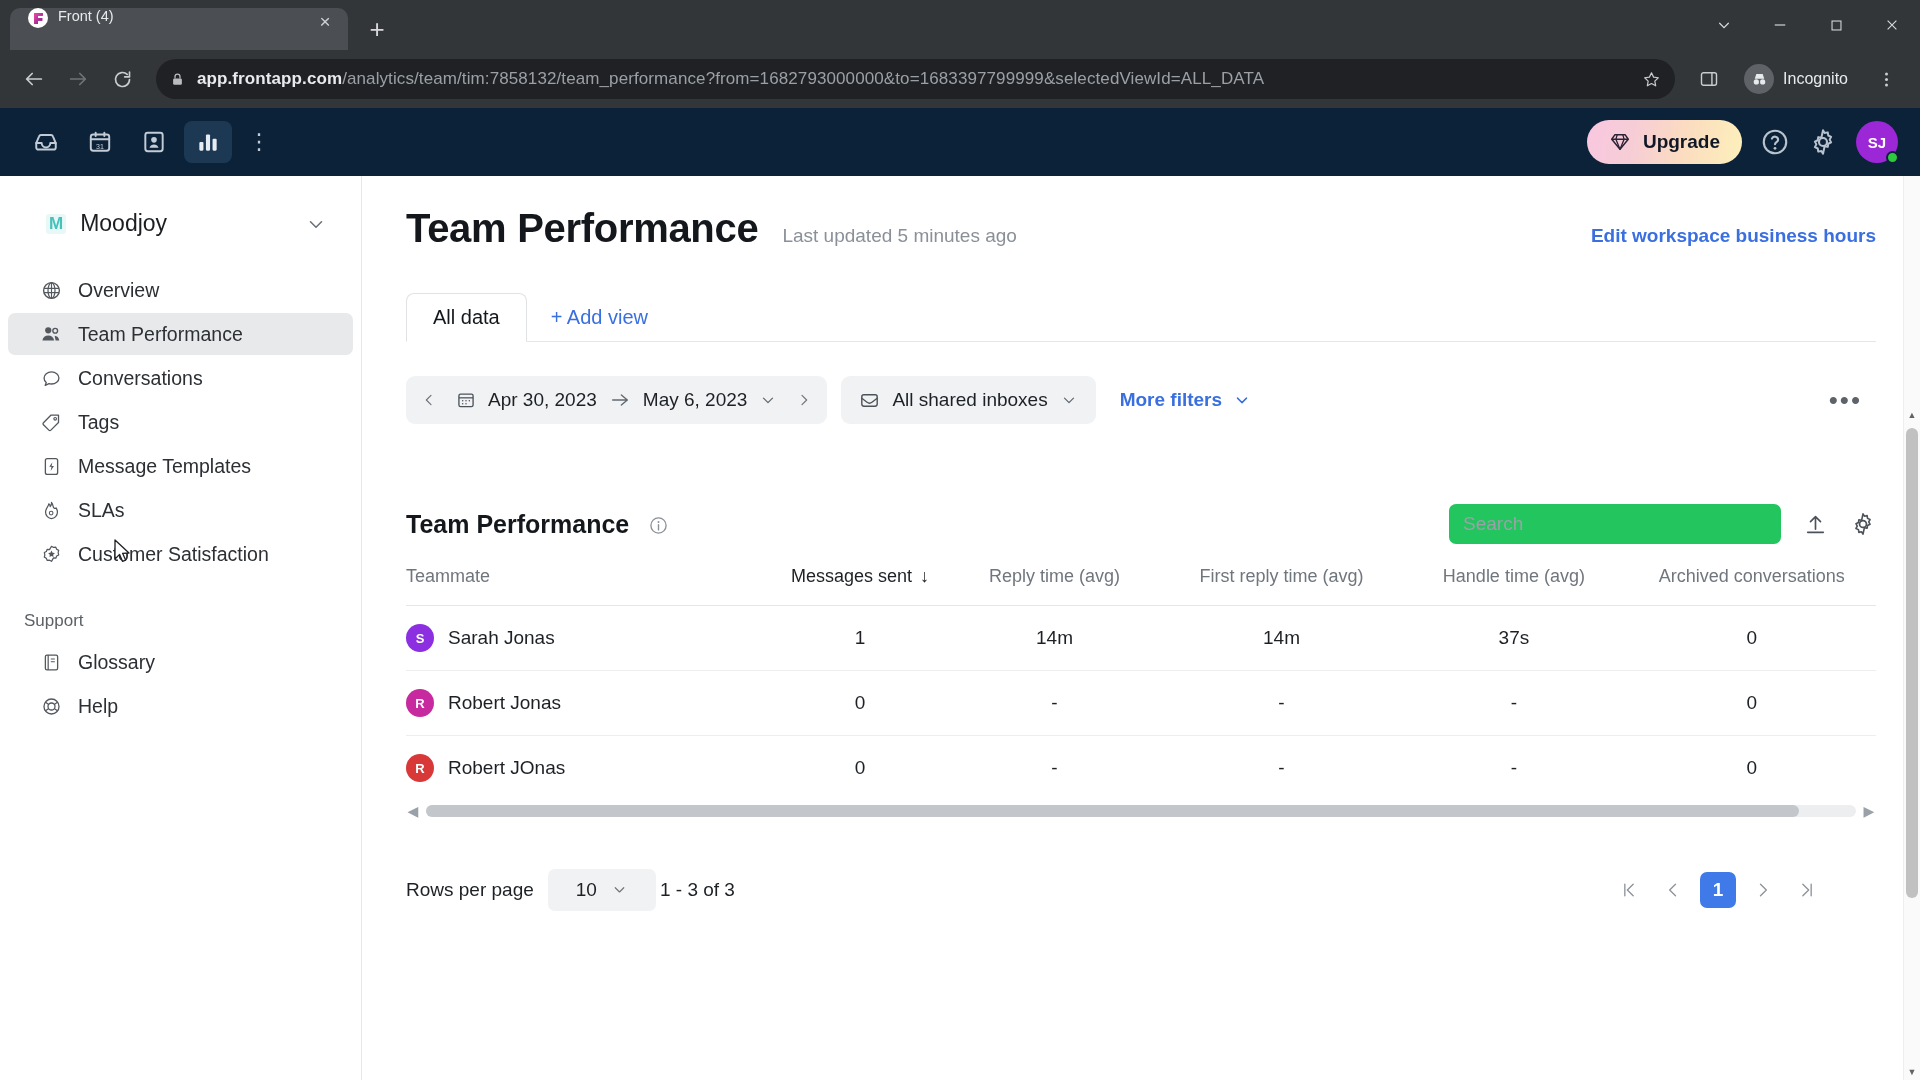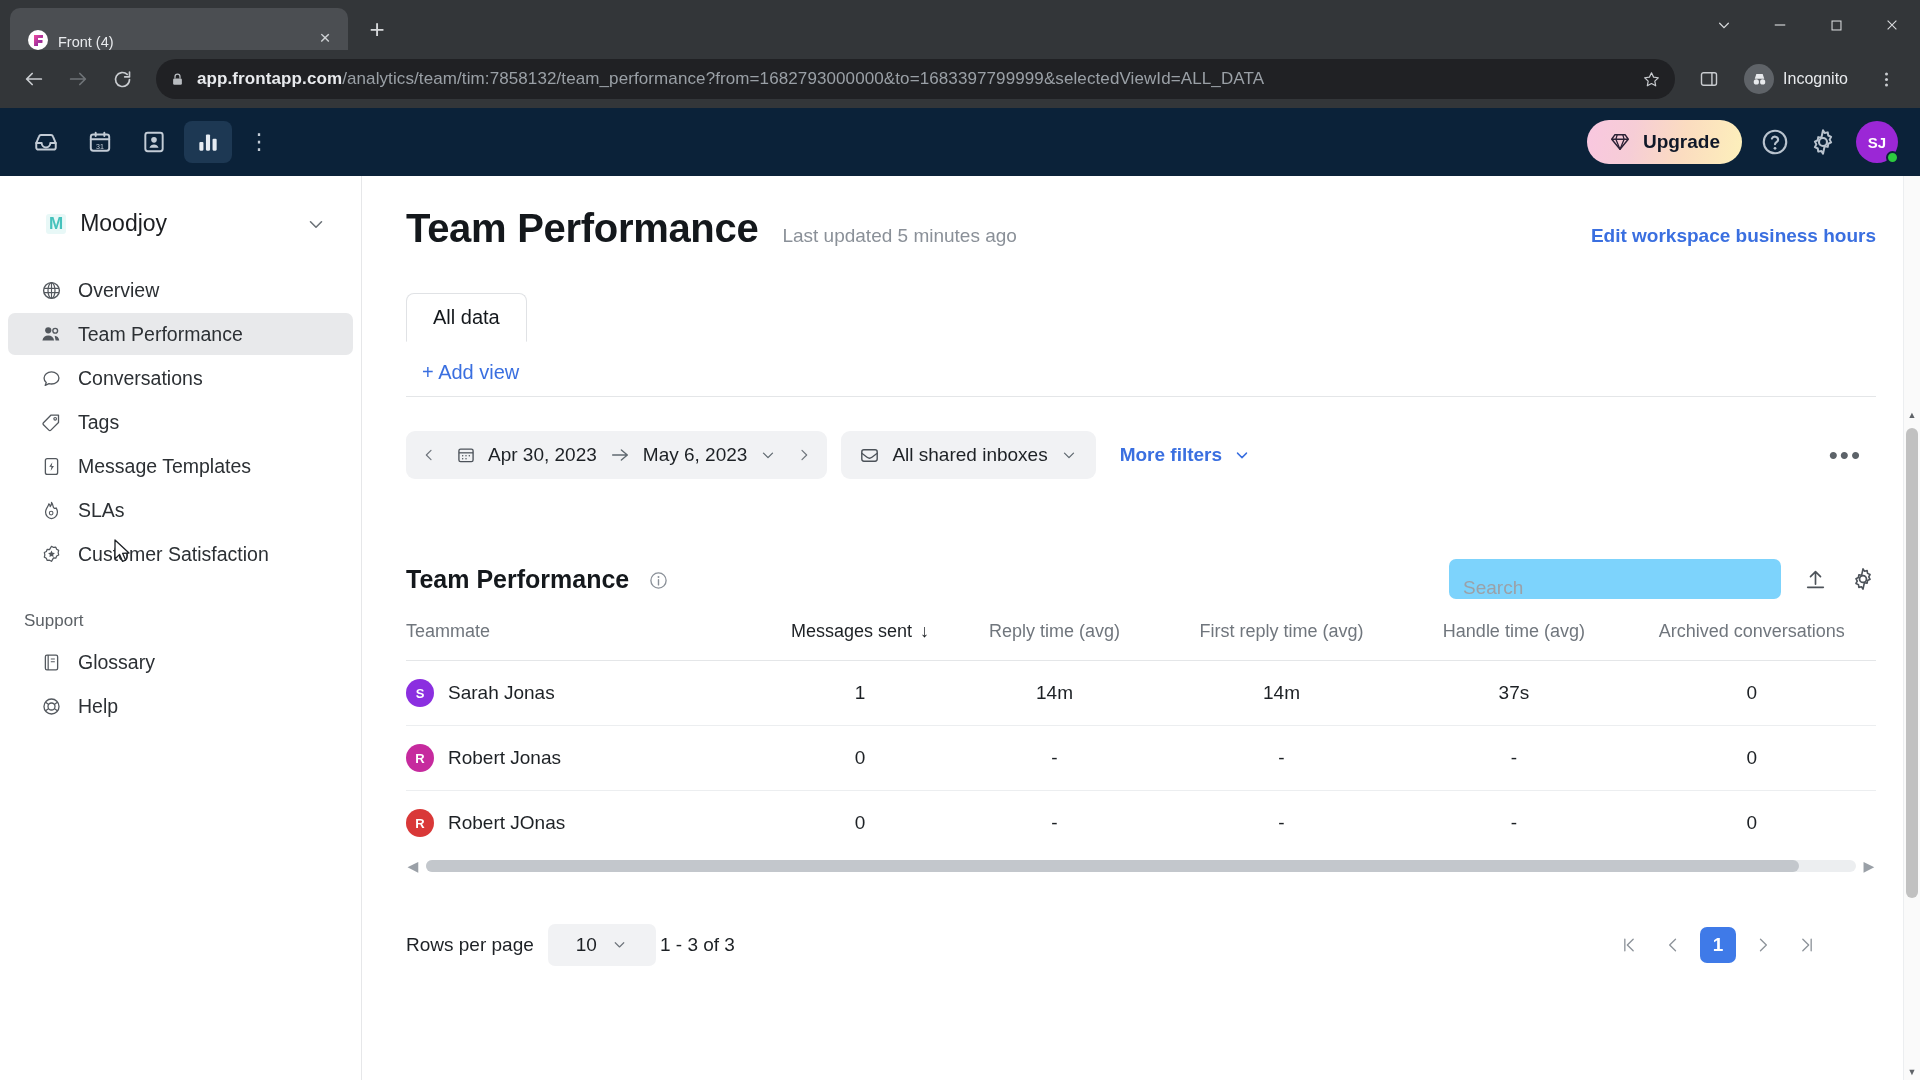--- a/index.html
+++ b/index.html
@@ -12,21 +12,21 @@
 
   
   .browser { width: 1920px; height: 1080px; display: flex; flex-direction: column; }
 
   .tabstrip {
     height: 50px; background: #333639; display: flex; align-items: flex-end;
     padding-left: 10px; position: relative; flex: none;
   }
   .tab {
     height: 42px; width: 338px; background: #4b4e52; border-radius: 10px 10px 0 0;
-    display: flex; align-items: flex-end; padding: 0 10px 0 18px; gap: 10px;
+    display: flex; align-items: flex-start; padding: 0 10px 0 18px; gap: 10px;
     position: relative;
   }
   .tab-favicon {
     width: 20px; height: 20px; border-radius: 50%; background: #ffffff;
     display: flex; align-items: center; justify-content: center; flex: none;
   }
   .tab-favicon svg { width: 13px; height: 13px; display:block; }
   .tab-title { color: #e8eaed; font-size: 14.5px; flex: 1; white-space: nowrap; overflow: hidden; }
   .tab-close {
     width: 26px; height: 26px; border-radius: 50%; color: #cfd2d5;
@@ -145,21 +145,21 @@
   
   .main { flex: 1; min-width: 0; position: relative; overflow: hidden; background:#fff; }
   .main-inner { padding: 30px 44px 0 44px; }
   .page-head { display: flex; align-items: baseline; gap: 24px; }
   .page-title { font-size: 40px; font-weight: 700; color: #14181c; letter-spacing: -0.3px; }
   .page-sub { font-size: 19px; color: #8a9098; }
   .edit-hours {
     margin-left: auto; color: #3a6fe0; font-size: 19px; font-weight: 600;
   }
 
-  .tabs-row { display: flex; align-items: flex-start; gap: 8px; margin-top: 42px; border-bottom: 1px solid #e4e6e8; flex-direction: column; }
+  .tabs-row { display: flex; align-items: flex-end; gap: 8px; margin-top: 42px; border-bottom: 1px solid #e4e6e8; }
   .tab-pill {
     border: 1px solid #e0e2e5; border-bottom: 1px solid #fff; background: #fff;
     border-radius: 8px 8px 0 0; padding: 12px 26px; font-size: 20px; color: #14181c;
     margin-bottom: -1px;
   }
   .add-view { color: #3a6fe0; font-size: 20px; font-weight: 500; padding: 12px 16px; }
 
   .filter-row { display: flex; align-items: center; gap: 14px; margin-top: 34px; }
   .filter-group {
     display: flex; align-items: center; background: #f1f2f4; border-radius: 9px;
@@ -177,22 +177,22 @@
   .filter-chip .ci { color: #4c5259; display: flex; }
   .more-filters { display: flex; align-items: center; gap: 11px; color: #3a6fe0; font-size: 19px; font-weight: 600; padding: 0 10px; }
   .row-kebab { margin-left: auto; color: #5d6369; font-size: 26px; letter-spacing: 2px; padding-right: 14px; }
 
   
   .table-head-row { display: flex; align-items: center; margin-top: 80px; }
   .table-title { font-size: 25px; font-weight: 700; color: #14181c; }
   .info-icon { margin-left: 12px; color: #8a9098; display: inline-flex; vertical-align: middle; }
   .table-tools { margin-left: auto; display: flex; align-items: center; gap: 22px; }
   .search-box {
-    width: 332px; height: 40px; background: #7dd3fc; border-radius: 7px;
-    display: flex; align-items: flex-end; padding: 0 14px;
+    width: 332px; height: 40px; background: #22c55e; border-radius: 7px;
+    display: flex; align-items: center; padding: 0 14px;
   }
   .search-box input {
     border: none; outline: none; background: transparent; width: 100%;
     font-size: 19px; color: #1d2125; font-family: inherit;
   }
   .search-box input::placeholder { color: #9ba1a8; }
   .tool-icon { color: #4c5259; display: flex; }
 
   table.perf { width: 100%; border-collapse: collapse; margin-top: 22px; table-layout: fixed; }
   table.perf th {

